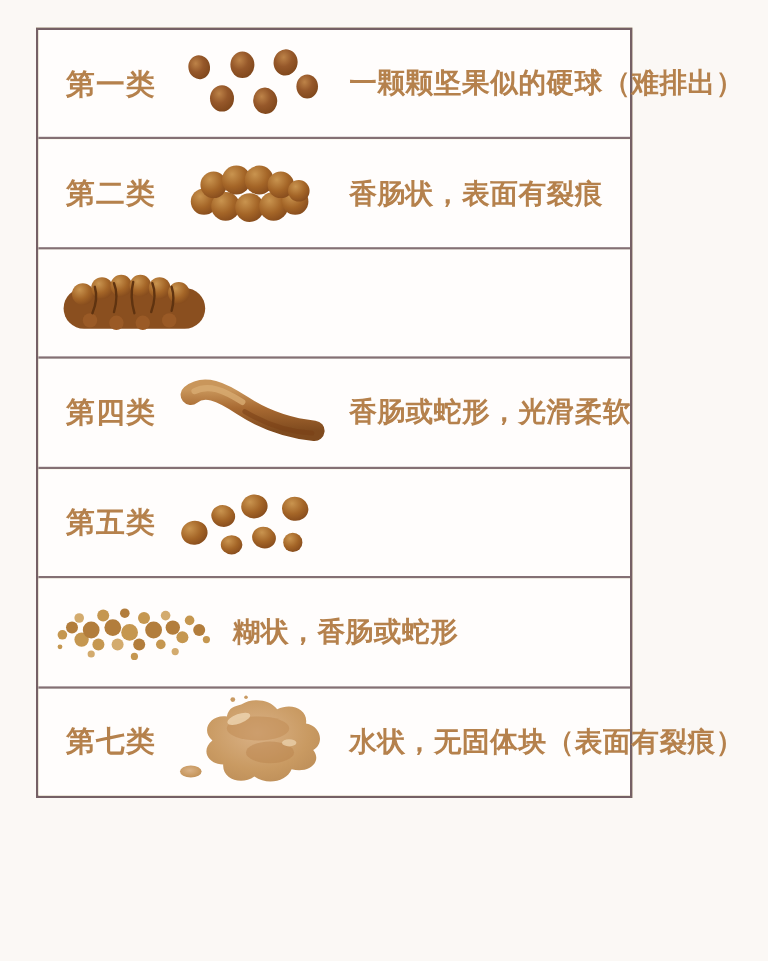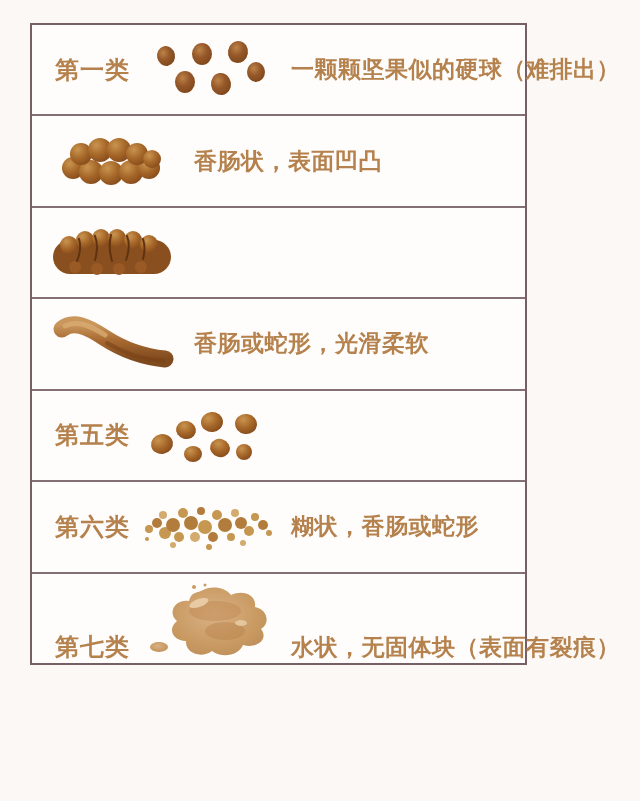--- a/index.html
+++ b/index.html
@@ -28,21 +28,21 @@
     display: flex;
     flex-direction: column;
   }
   .row {
     flex: 1;
     display: flex;
     align-items: center;
     border-bottom: 2px solid #847074;
     background: #fffdfc;
   }
-  .row:last-child { border-bottom: none; align-items: flex-end; }
+  .row:last-child { border-bottom: none; }
   .row-label {
     width: 97px;
     padding-left: 23px;
     flex: 0 0 auto;
     font-size: 24px;
     font-weight: 700;
     color: #b5814c;
     letter-spacing: 1px;
     white-space: nowrap;
   }
@@ -101,35 +101,36 @@
           <ellipse cx="94" cy="13" rx="10" ry="11" fill="url(#gradPellet)" transform="rotate(10 94 13)"></ellipse>
           <ellipse cx="41" cy="43" rx="10" ry="11" fill="url(#gradPellet)"></ellipse>
           <ellipse cx="77" cy="45" rx="10" ry="11" fill="url(#gradPellet)" transform="rotate(-8 77 45)"></ellipse>
           <ellipse cx="112" cy="33" rx="9" ry="10" fill="url(#gradPellet)"></ellipse>
         </svg>
       </div>
       <div class="row-desc">一颗颗坚果似的硬球（难排出）</div>
     </div>
 
     <div class="row">
+      <div class="row-label">第二类</div>
       <div class="row-illustration">
         <svg width="110" height="58" viewBox="0 0 110 58">
           <circle cx="16" cy="36" r="11" fill="url(#gradLump)"></circle>
           <circle cx="34" cy="40" r="12" fill="url(#gradLump)"></circle>
           <circle cx="54" cy="41" r="12" fill="url(#gradLump)"></circle>
           <circle cx="74" cy="40" r="12" fill="url(#gradLump)"></circle>
           <circle cx="92" cy="36" r="11" fill="url(#gradLump)"></circle>
           <circle cx="24" cy="22" r="11" fill="url(#gradLump)"></circle>
           <circle cx="43" cy="18" r="12" fill="url(#gradLump)"></circle>
           <circle cx="62" cy="18" r="12" fill="url(#gradLump)"></circle>
           <circle cx="80" cy="22" r="11" fill="url(#gradLump)"></circle>
           <circle cx="95" cy="27" r="9" fill="url(#gradLump)"></circle>
         </svg>
       </div>
-      <div class="row-desc">香肠状，表面凹凸</div>
+      <div class="row-desc">香肠状，表面有裂痕</div>
     </div>
 
     <div class="row">
       <div class="row-illustration">
         <svg width="130" height="55" viewBox="0 0 130 55">
           <rect x="6" y="15" width="118" height="34" rx="17" fill="#8a4f1f"></rect>
           <circle cx="22" cy="20" r="9" fill="url(#gradLump)"></circle>
           <circle cx="38" cy="15" r="9" fill="url(#gradLump)"></circle>
           <circle cx="54" cy="13" r="9" fill="url(#gradLump)"></circle>
           <circle cx="70" cy="13" r="9" fill="url(#gradLump)"></circle>
@@ -138,20 +139,21 @@
           <circle cx="28" cy="42" r="6" fill="#9a5a26"></circle>
           <circle cx="50" cy="44" r="6" fill="#9a5a26"></circle>
           <circle cx="72" cy="44" r="6" fill="#9a5a26"></circle>
           <circle cx="94" cy="42" r="6" fill="#9a5a26"></circle>
           <path d="M32,14 q3,10 -2,22 M48,11 q4,10 0,24 M64,10 q-3,12 1,26 M80,11 q4,10 -1,24 M96,14 q3,9 0,20" stroke="#5f3310" stroke-width="2" fill="none" stroke-linecap="round"></path>
         </svg>
       </div>
     </div>
 
     <div class="row">
+      <div class="row-label">第四类</div>
       <div class="row-illustration">
         <svg width="135" height="60" viewBox="0 0 135 60">
           <path d="M17,15 C28,6 42,12 60,24 C80,37 100,43 120,45" stroke="url(#gradSmooth)" stroke-width="17" fill="none" stroke-linecap="round"></path>
           <path d="M20,12 C32,6 44,11 60,21" stroke="#d8ab72" stroke-width="5" fill="none" stroke-linecap="round" opacity="0.8"></path>
           <path d="M62,29 C82,41 100,46 118,47" stroke="#7a4016" stroke-width="4" fill="none" stroke-linecap="round" opacity="0.55"></path>
         </svg>
       </div>
       <div class="row-desc">香肠或蛇形，光滑柔软</div>
     </div>
 
@@ -165,21 +167,20 @@
           <ellipse cx="64" cy="18" rx="11" ry="10" fill="url(#gradLump)" transform="rotate(-6 64 18)"></ellipse>
           <ellipse cx="72" cy="44" rx="10" ry="9" fill="url(#gradLump)" transform="rotate(18 72 44)"></ellipse>
           <ellipse cx="98" cy="20" rx="11" ry="10" fill="url(#gradLump)" transform="rotate(8 98 20)"></ellipse>
           <ellipse cx="96" cy="48" rx="8" ry="8" fill="url(#gradLump)"></ellipse>
         </svg>
       </div>
     </div>
 
     <div class="row">
       <div class="row-illustration" style="position:absolute"></div>
-      <div class="row-label">第六类</div>
       <div class="row-illustration">
         <svg width="140" height="55" viewBox="0 0 140 55">
           <circle cx="10" cy="30" r="4" fill="#c59750"></circle>
             <circle cx="18" cy="24" r="5" fill="#b27d3c"></circle>
           <circle cx="26" cy="34" r="6" fill="#c59750"></circle>
             <circle cx="24" cy="16" r="4" fill="#d3ab6e"></circle>
           <circle cx="34" cy="26" r="7" fill="#b27d3c"></circle>
             <circle cx="40" cy="38" r="5" fill="#c59750"></circle>
           <circle cx="44" cy="14" r="5" fill="#c59750"></circle>
             <circle cx="52" cy="24" r="7" fill="#b27d3c"></circle>

